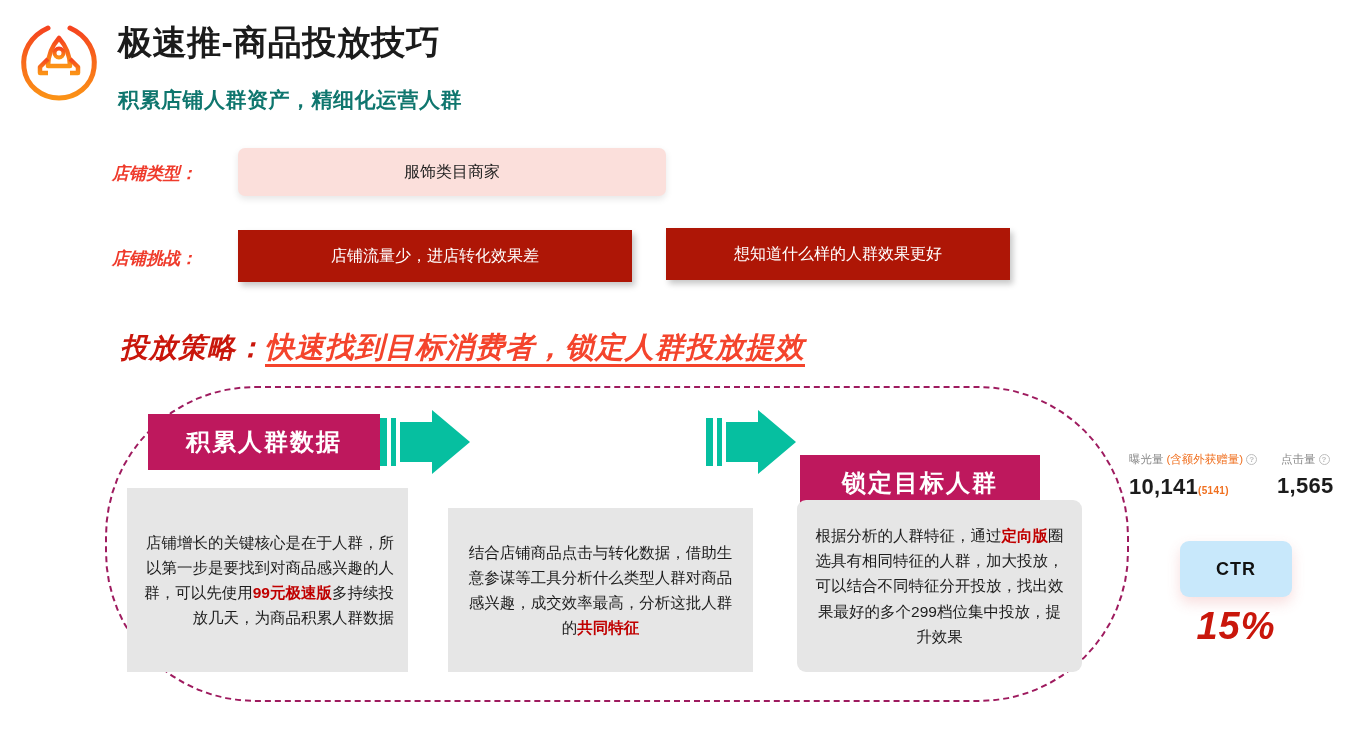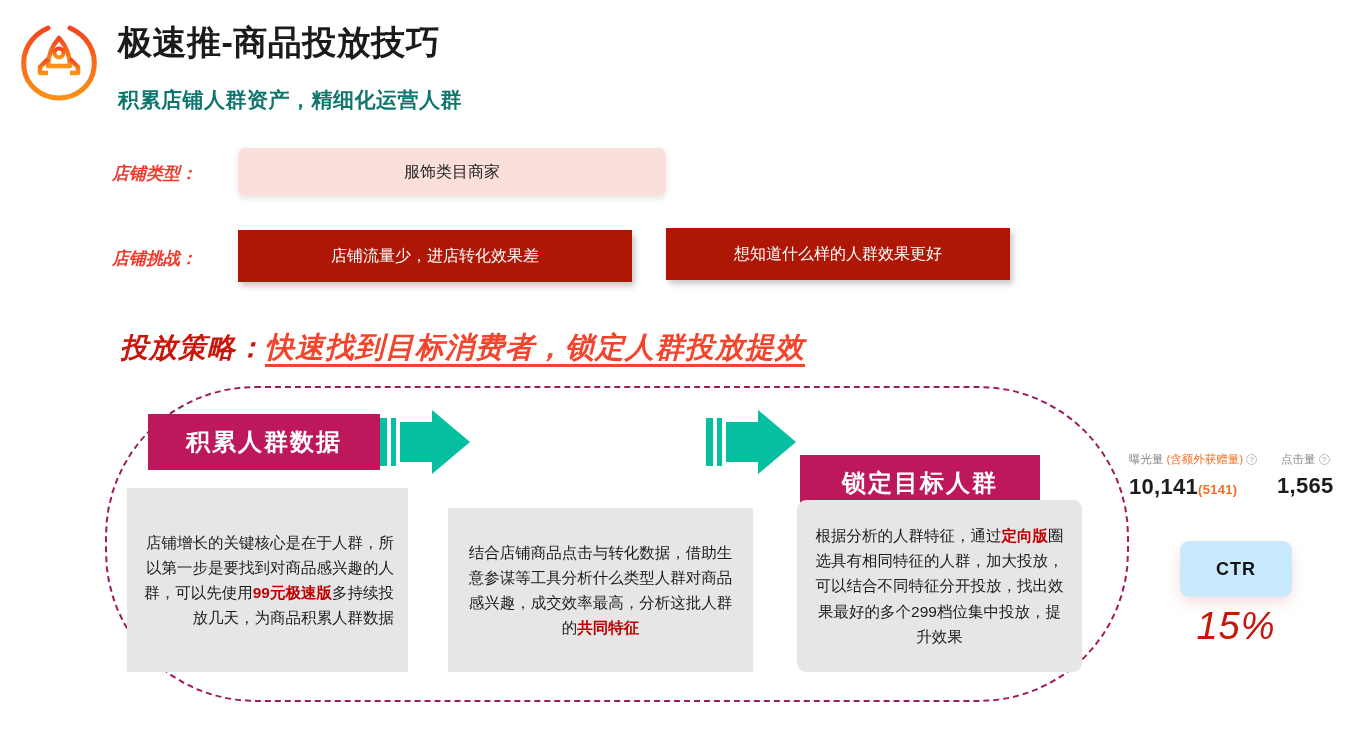--- a/index.html
+++ b/index.html
@@ -109,21 +109,21 @@
   .metric { position: absolute; }
   .metric .m-label {
     font-size: 11.5px; color: #8a8a8a; white-space: nowrap;
     display: flex; align-items: center; gap: 3px;
   }
   .metric .m-label .orange { color: #f07020; }
   .metric .m-value {
     margin-top: 7px; font-size: 22px; font-weight: bold; color: #1c1c1c;
     white-space: nowrap; letter-spacing: .3px;
   }
-  .metric .m-value .sub { font-size: 13px; color: #f07020; font-weight: bold; }
+  .metric .m-value .sub { font-size: 10px; color: #f07020; font-weight: bold; }
   .m-impressions { left: 1129px; top: 452px; }
   .m-clicks { left: 1277px; top: 452px; text-align: center; }
   .m-clicks .m-label { justify-content: center; }
   .m-clicks .m-value { text-align: center; margin-top: 6px; }
 
   .help-icon {
     display: inline-block; width: 11px; height: 11px;
     border: 1px solid #bdbdbd; border-radius: 50%;
     font-size: 8px; line-height: 9px; text-align: center;
     color: #bdbdbd; font-weight: bold;
@@ -134,21 +134,21 @@
     width: 112px; height: 56px;
     background: #c8e8fb; border-radius: 9px;
     display: flex; align-items: center; justify-content: center;
     font-size: 18px; font-weight: bold; color: #111;
     letter-spacing: 1px;
     box-shadow: 0 6px 14px rgba(220,90,90,.20);
   }
   .ctr-value {
     position: absolute; left: 1180px; top: 605px; width: 112px;
     text-align: center;
-    font-size: 38px; font-weight: normal; font-style: italic;
+    font-size: 38px; font-weight: bold; font-style: italic;
     color: #c9160b; letter-spacing: 1px;
   }
 </style>
 </head>
 <body>
 
 <div class="page">
 
   <div class="brand-icon">
     <svg width="82" height="88" viewBox="0 0 82 88">

